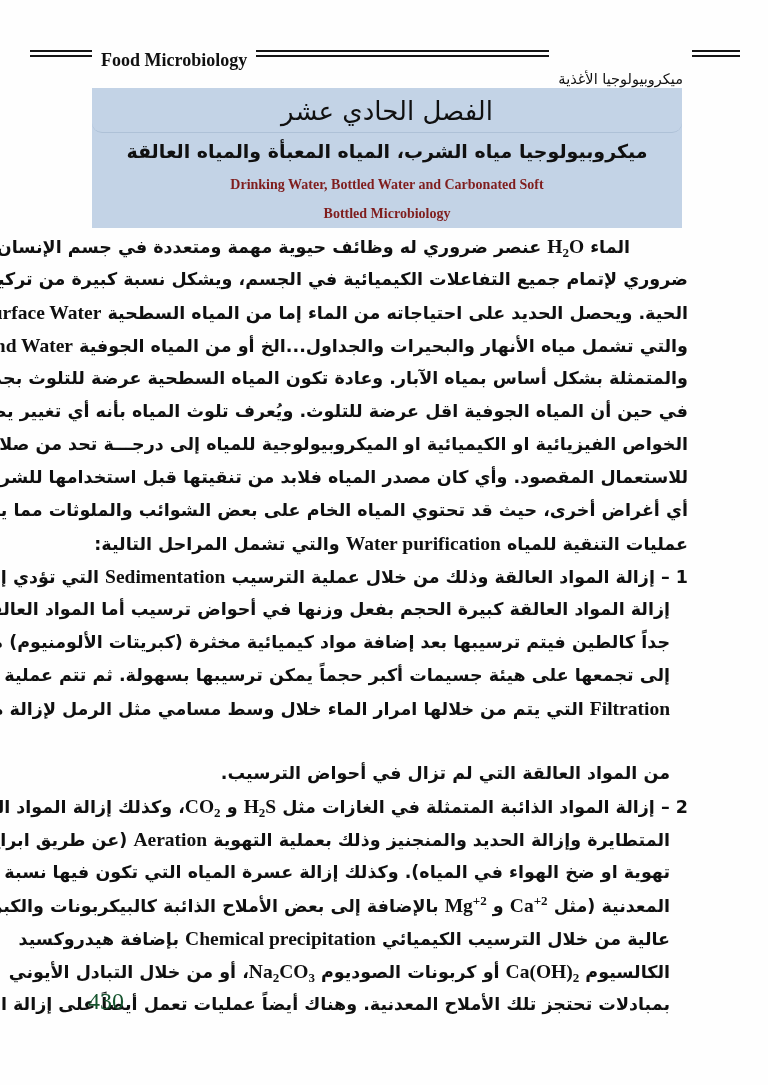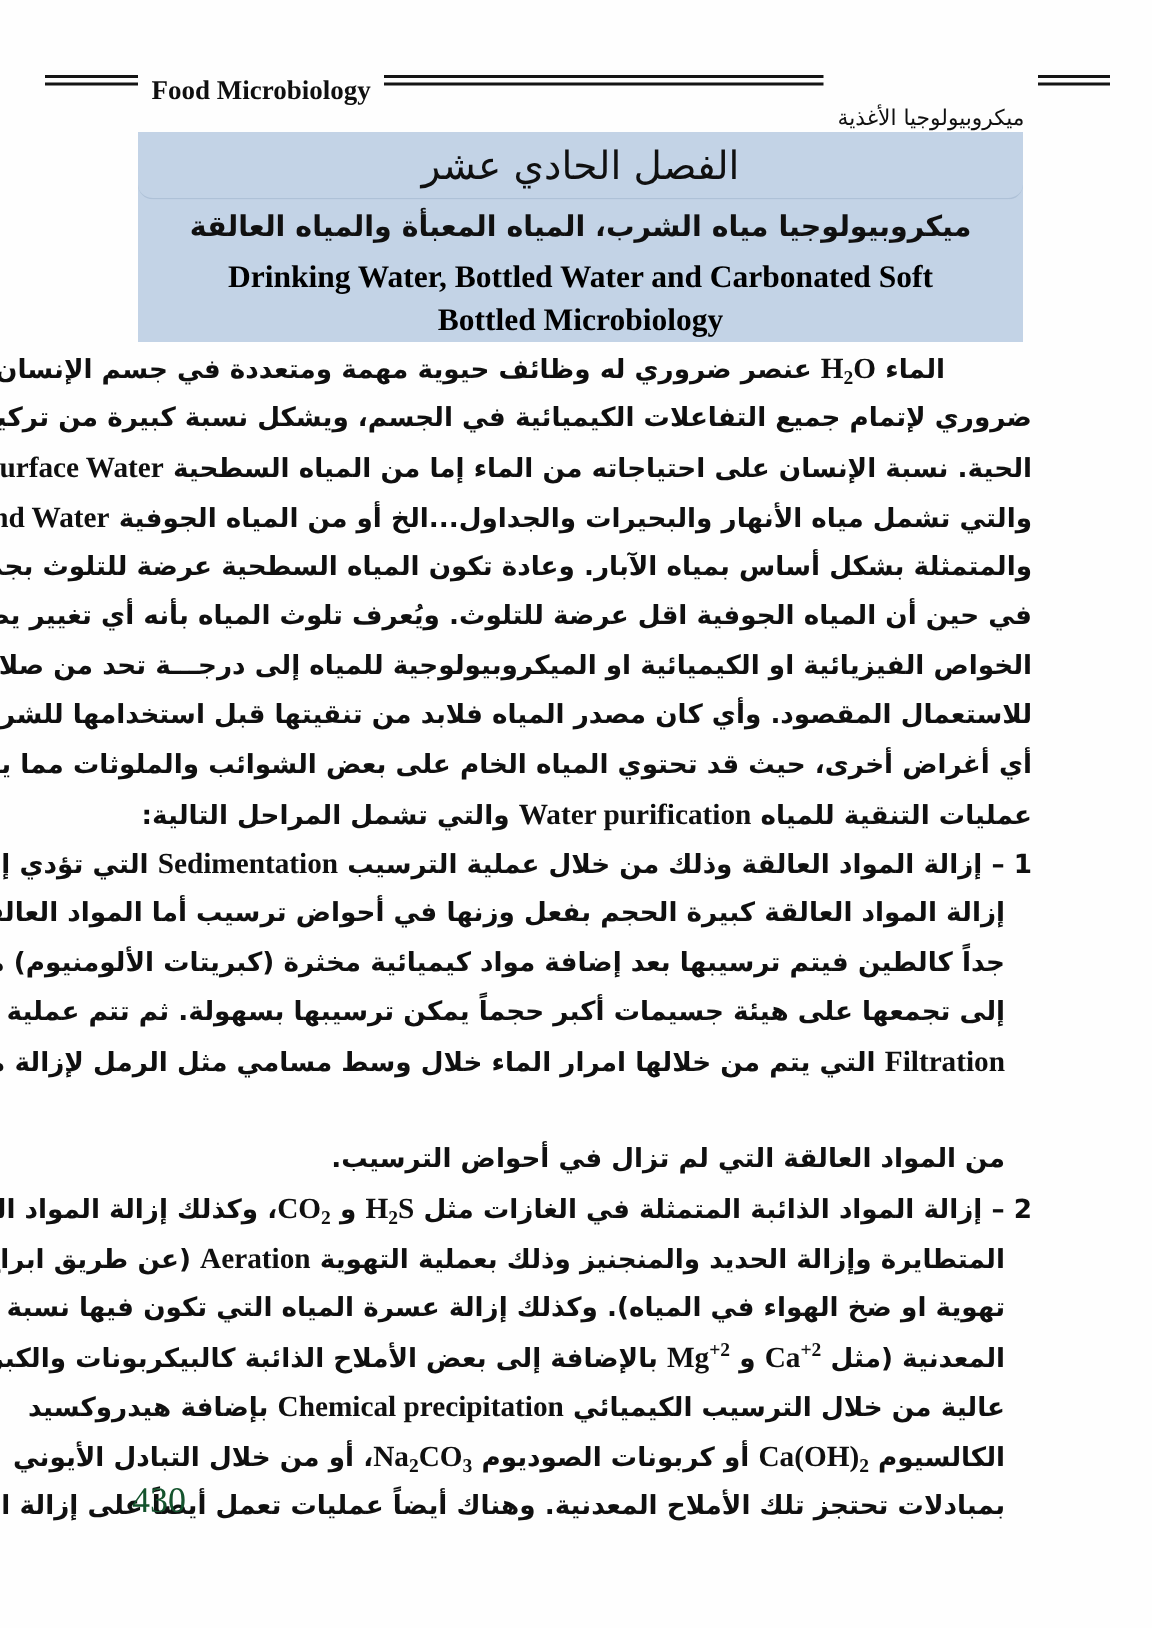--- a/index.html
+++ b/index.html
@@ -36,21 +36,21 @@
   .tb-chapter {
     height:44px; line-height:46px; font-size:26px; font-weight:normal;
     border-bottom:1px solid #aec1d7;
     border-radius:10px;
   }
   .tb-arabic {
     height:37px; line-height:36px; font-size:19px; font-weight:bold;
   }
   .tb-english {
     direction:ltr; font-family:"Liberation Serif", serif; font-weight:bold;
-    font-size:21px; line-height:29px; color:#000000;
+    font-size:14px; line-height:29px; color:#7f1d1d;
   }
   
   .body-text {
     position:absolute; left:62px; top:230px; width:626px;
     direction:rtl;
   }
   .ln {
     height:33px; line-height:33px; overflow:visible;
     font-size:17.5px; font-weight:bold;
     text-align:justify; text-align-last:justify;
@@ -90,21 +90,21 @@
     <div class="tb-arabic">ميكروبيولوجيا مياه الشرب، المياه المعبأة والمياه العالقة</div>
     <div class="tb-english">
       <div>Drinking Water, Bottled Water and Carbonated Soft</div>
       <div>Bottled Microbiology</div>
     </div>
   </div>
 
   <div class="body-text">
       <div class="ln" style="padding-right: 58px;"><span class="ar">الماء </span><span class="ltr"><span class="en">H</span><span class="sub">2</span><span class="en">O</span></span><span class="ar"> عنصر ضروري له وظائف حيوية مهمة ومتعددة في جسم الإنسان كما أنه</span></div>
       <div class="ln"><span class="ar">ضروري لإتمام جميع التفاعلات الكيميائية في الجسم، ويشكل نسبة كبيرة من تركيب الخلايا</span></div>
-      <div class="ln"><span class="ar">الحية. نسبة الإنسان على احتياجاته من الماء إما من المياه السطحية </span><span class="ltr"><span class="en">Surface Water</span></span></div>
+      <div class="ln"><span class="ar">الحية. ويحصل الحديد على احتياجاته من الماء إما من المياه السطحية </span><span class="ltr"><span class="en">Surface Water</span></span></div>
       <div class="ln"><span class="ar">والتي تشمل مياه الأنهار والبحيرات والجداول...الخ أو من المياه الجوفية </span><span class="ltr"><span class="en">Ground Water</span></span></div>
       <div class="ln"><span class="ar">والمتمثلة بشكل أساس بمياه الآبار. وعادة تكون المياه السطحية عرضة للتلوث بجميع أنواعه،</span></div>
       <div class="ln"><span class="ar">في حين أن المياه الجوفية اقل عرضة للتلوث. ويُعرف تلوث المياه بأنه أي تغيير يطرأ على</span></div>
       <div class="ln"><span class="ar">الخواص الفيزيائية او الكيميائية او الميكروبيولوجية للمياه إلى درجـــة تحد من صلاحياتها</span></div>
       <div class="ln"><span class="ar">للاستعمال المقصود. وأي كان مصدر المياه فلابد من تنقيتها قبل استخدامها للشرب أو التصنيع أو</span></div>
       <div class="ln"><span class="ar">أي أغراض أخرى، حيث قد تحتوي المياه الخام على بعض الشوائب والملوثات مما يتطلب إجراء</span></div>
       <div class="ln ln-end"><span class="ar">عمليات التنقية للمياه </span><span class="ltr"><span class="en">Water purification</span></span><span class="ar"> والتي تشمل المراحل التالية:</span></div>
       <div class="ln"><span class="ar">1 – إزالة المواد العالقة وذلك من خلال عملية الترسيب </span><span class="ltr"><span class="en">Sedimentation</span></span><span class="ar"> التي تؤدي إلى</span></div>
       <div class="ln" style="padding-right: 18px;"><span class="ar">إزالة المواد العالقة كبيرة الحجم بفعل وزنها في أحواض ترسيب أما المواد العالقة الصغيرة</span></div>
       <div class="ln" style="padding-right: 18px;"><span class="ar">جداً كالطين فيتم ترسيبها بعد إضافة مواد كيميائية مخثرة (كبريتات الألومنيوم) مما يؤدي</span></div>

